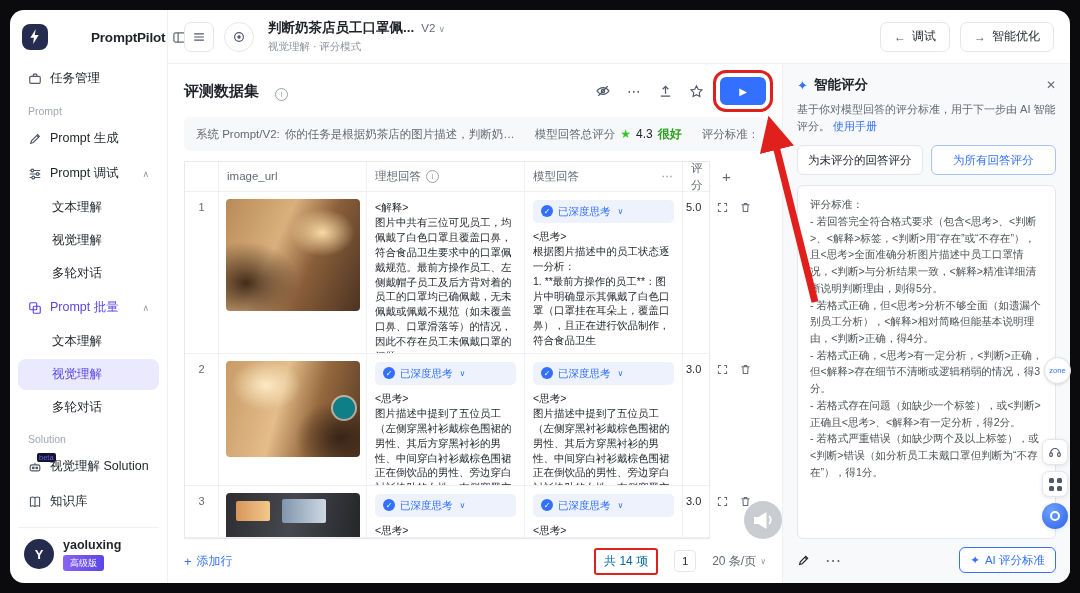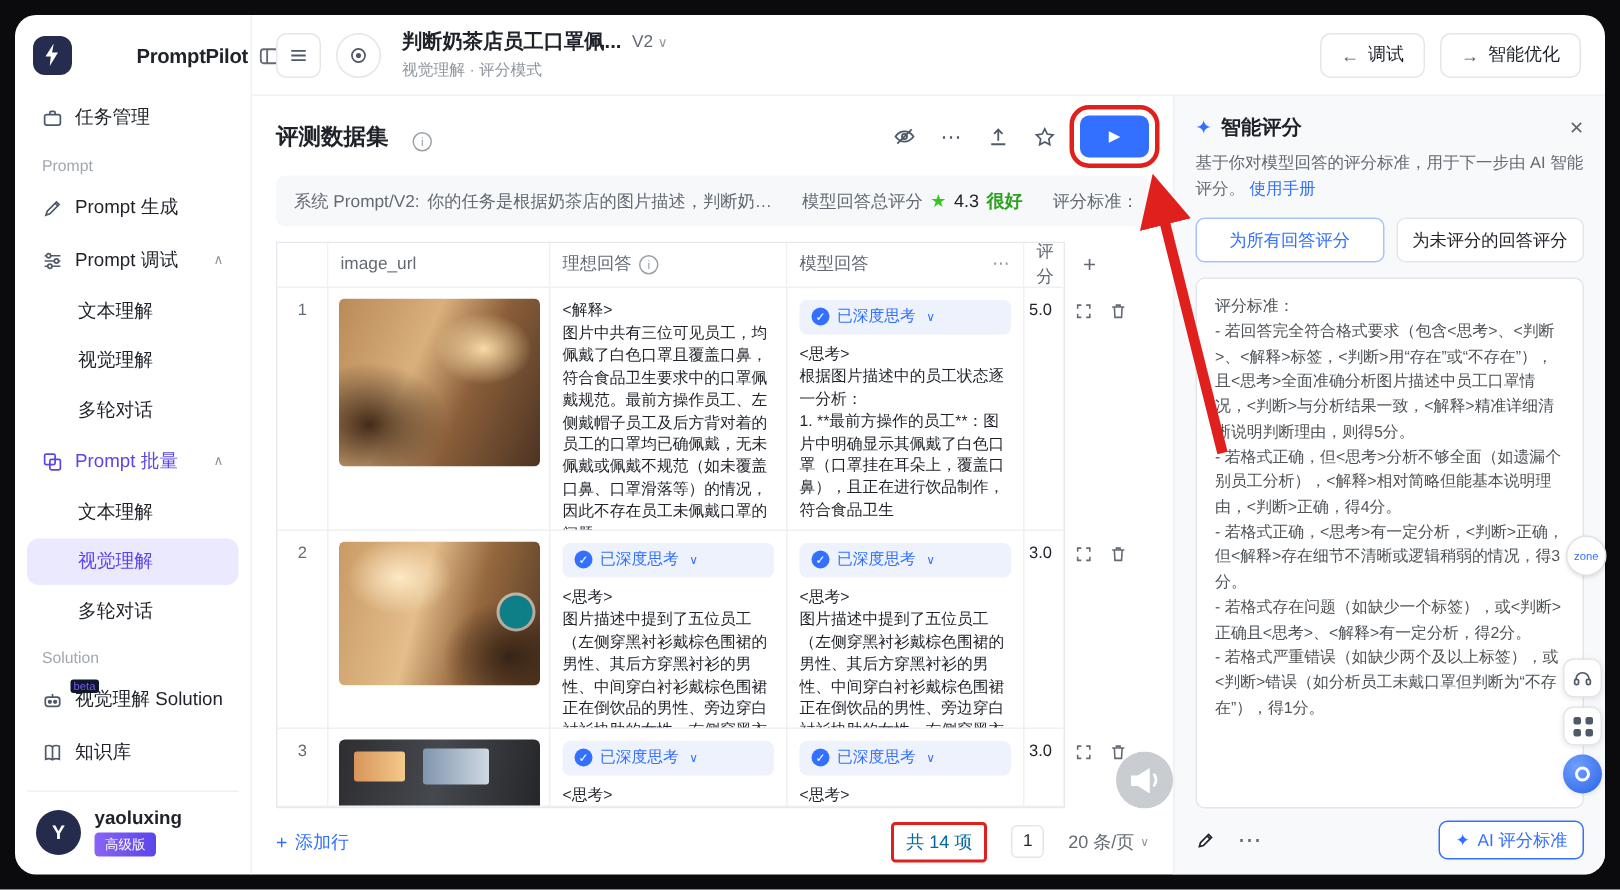--- a/index.html
+++ b/index.html
@@ -17,21 +17,21 @@
   .collapse-btn { margin-left:auto; color:#646a73; display:flex; }
   .nav { display:flex; flex-direction:column; gap:2px; font-size:12.5px;justify-content:space-between; }
   .nav-item { display:flex; align-items:center; gap:8px; height:33px; padding:0 10px; border-radius:8px; cursor:pointer; }
   .nav-item .ic { color:#4e5969; flex:none; display:flex; }
   .nav-item.purple, .nav-item.purple .ic { color:#5a46e8; }
   .chev { margin-left:auto; font-size:9px; color:#8f959e; }
   .section-label { font-size:10.5px; color:#a1a7ae; margin:8px 10px 3px; }
   .sub-item { display:flex; align-items:center; height:31px; padding:0 10px 0 34px; border-radius:8px; color:#1f2329; cursor:pointer; }
   .sub-item.selected { background:#ebe9fd; color:#5a46e8; }
   .beta-wrap { position:relative; display:flex; }
-  .beta-tag { position:absolute; top:-7px; left:19px; font-size:7.5px; color:#7b5cf0; background:#0f172a; border-radius:2px; padding:0 2px; line-height:1.3; }
+  .beta-tag { position:absolute; top:-7px; left:9px; font-size:7.5px; color:#7b5cf0; background:#0f172a; border-radius:2px; padding:0 2px; line-height:1.3; }
   .spacer { flex:1; }
   .user-row { border-top:1px solid #f0f1f3; padding:10px 6px 0; display:flex; gap:9px; align-items:center; }
   .avatar { width:30px; height:30px; border-radius:50%; background:#252b4d; color:#fff; font-size:13px; font-weight:700; display:grid; place-items:center; flex:none; }
   .user-name { font-size:12.5px; font-weight:600; }
   .user-badge { display:inline-block; margin-top:3px; font-size:9px; color:#fff; background:linear-gradient(90deg,#8a63f5,#5a46e8); padding:1.5px 7px; border-radius:3px; }
 
   
   .main { flex:1; display:flex; flex-direction:column; min-width:0; }
   .topbar { height:54px; min-height:54px; border-bottom:1px solid #f0f1f3; display:flex; align-items:center; gap:10px; padding:0 16px; }
   .sq-btn, .circ-btn { width:30px; height:30px; border:1px solid #e5e6eb; background:#fff; display:grid; place-items:center; color:#4e5969; cursor:pointer; flex:none; }
@@ -471,22 +471,22 @@
         <div class="p-head">
           <span class="p-spark">✦</span>
           <span class="p-title">智能评分</span>
           <span class="p-close">✕</span>
         </div>
         <div class="p-desc">
           <span>基于你对模型回答的评分标准，用于下一步由 AI 智能评分。</span>
           <span class="p-link">使用手册</span>
         </div>
         <div class="p-btns">
+          <span class="pbtn default">为未评分的回答评分</span>
           <span class="pbtn primary">为所有回答评分</span>
-          <span class="pbtn default">为未评分的回答评分</span>
         </div>
         <div class="criteria-box">评分标准：
 - 若回答完全符合格式要求（包含&lt;思考&gt;、&lt;判断&gt;、&lt;解释&gt;标签，&lt;判断&gt;用“存在”或“不存在”），且&lt;思考&gt;全面准确分析图片描述中员工口罩情况，&lt;判断&gt;与分析结果一致，&lt;解释&gt;精准详细清晰说明判断理由，则得5分。
 - 若格式正确，但&lt;思考&gt;分析不够全面（如遗漏个别员工分析），&lt;解释&gt;相对简略但能基本说明理由，&lt;判断&gt;正确，得4分。
 - 若格式正确，&lt;思考&gt;有一定分析，&lt;判断&gt;正确，但&lt;解释&gt;存在细节不清晰或逻辑稍弱的情况，得3分。
 - 若格式存在问题（如缺少一个标签），或&lt;判断&gt;正确且&lt;思考&gt;、&lt;解释&gt;有一定分析，得2分。
 - 若格式严重错误（如缺少两个及以上标签），或&lt;判断&gt;错误（如分析员工未戴口罩但判断为“不存在”），得1分。</div>
         <div class="p-foot">
           <span class="act-ic" style="color:#1f2329">
               <svg width="14" height="14" viewBox="0 0 16 16" fill="none" stroke="currentColor" stroke-width="1.3">

